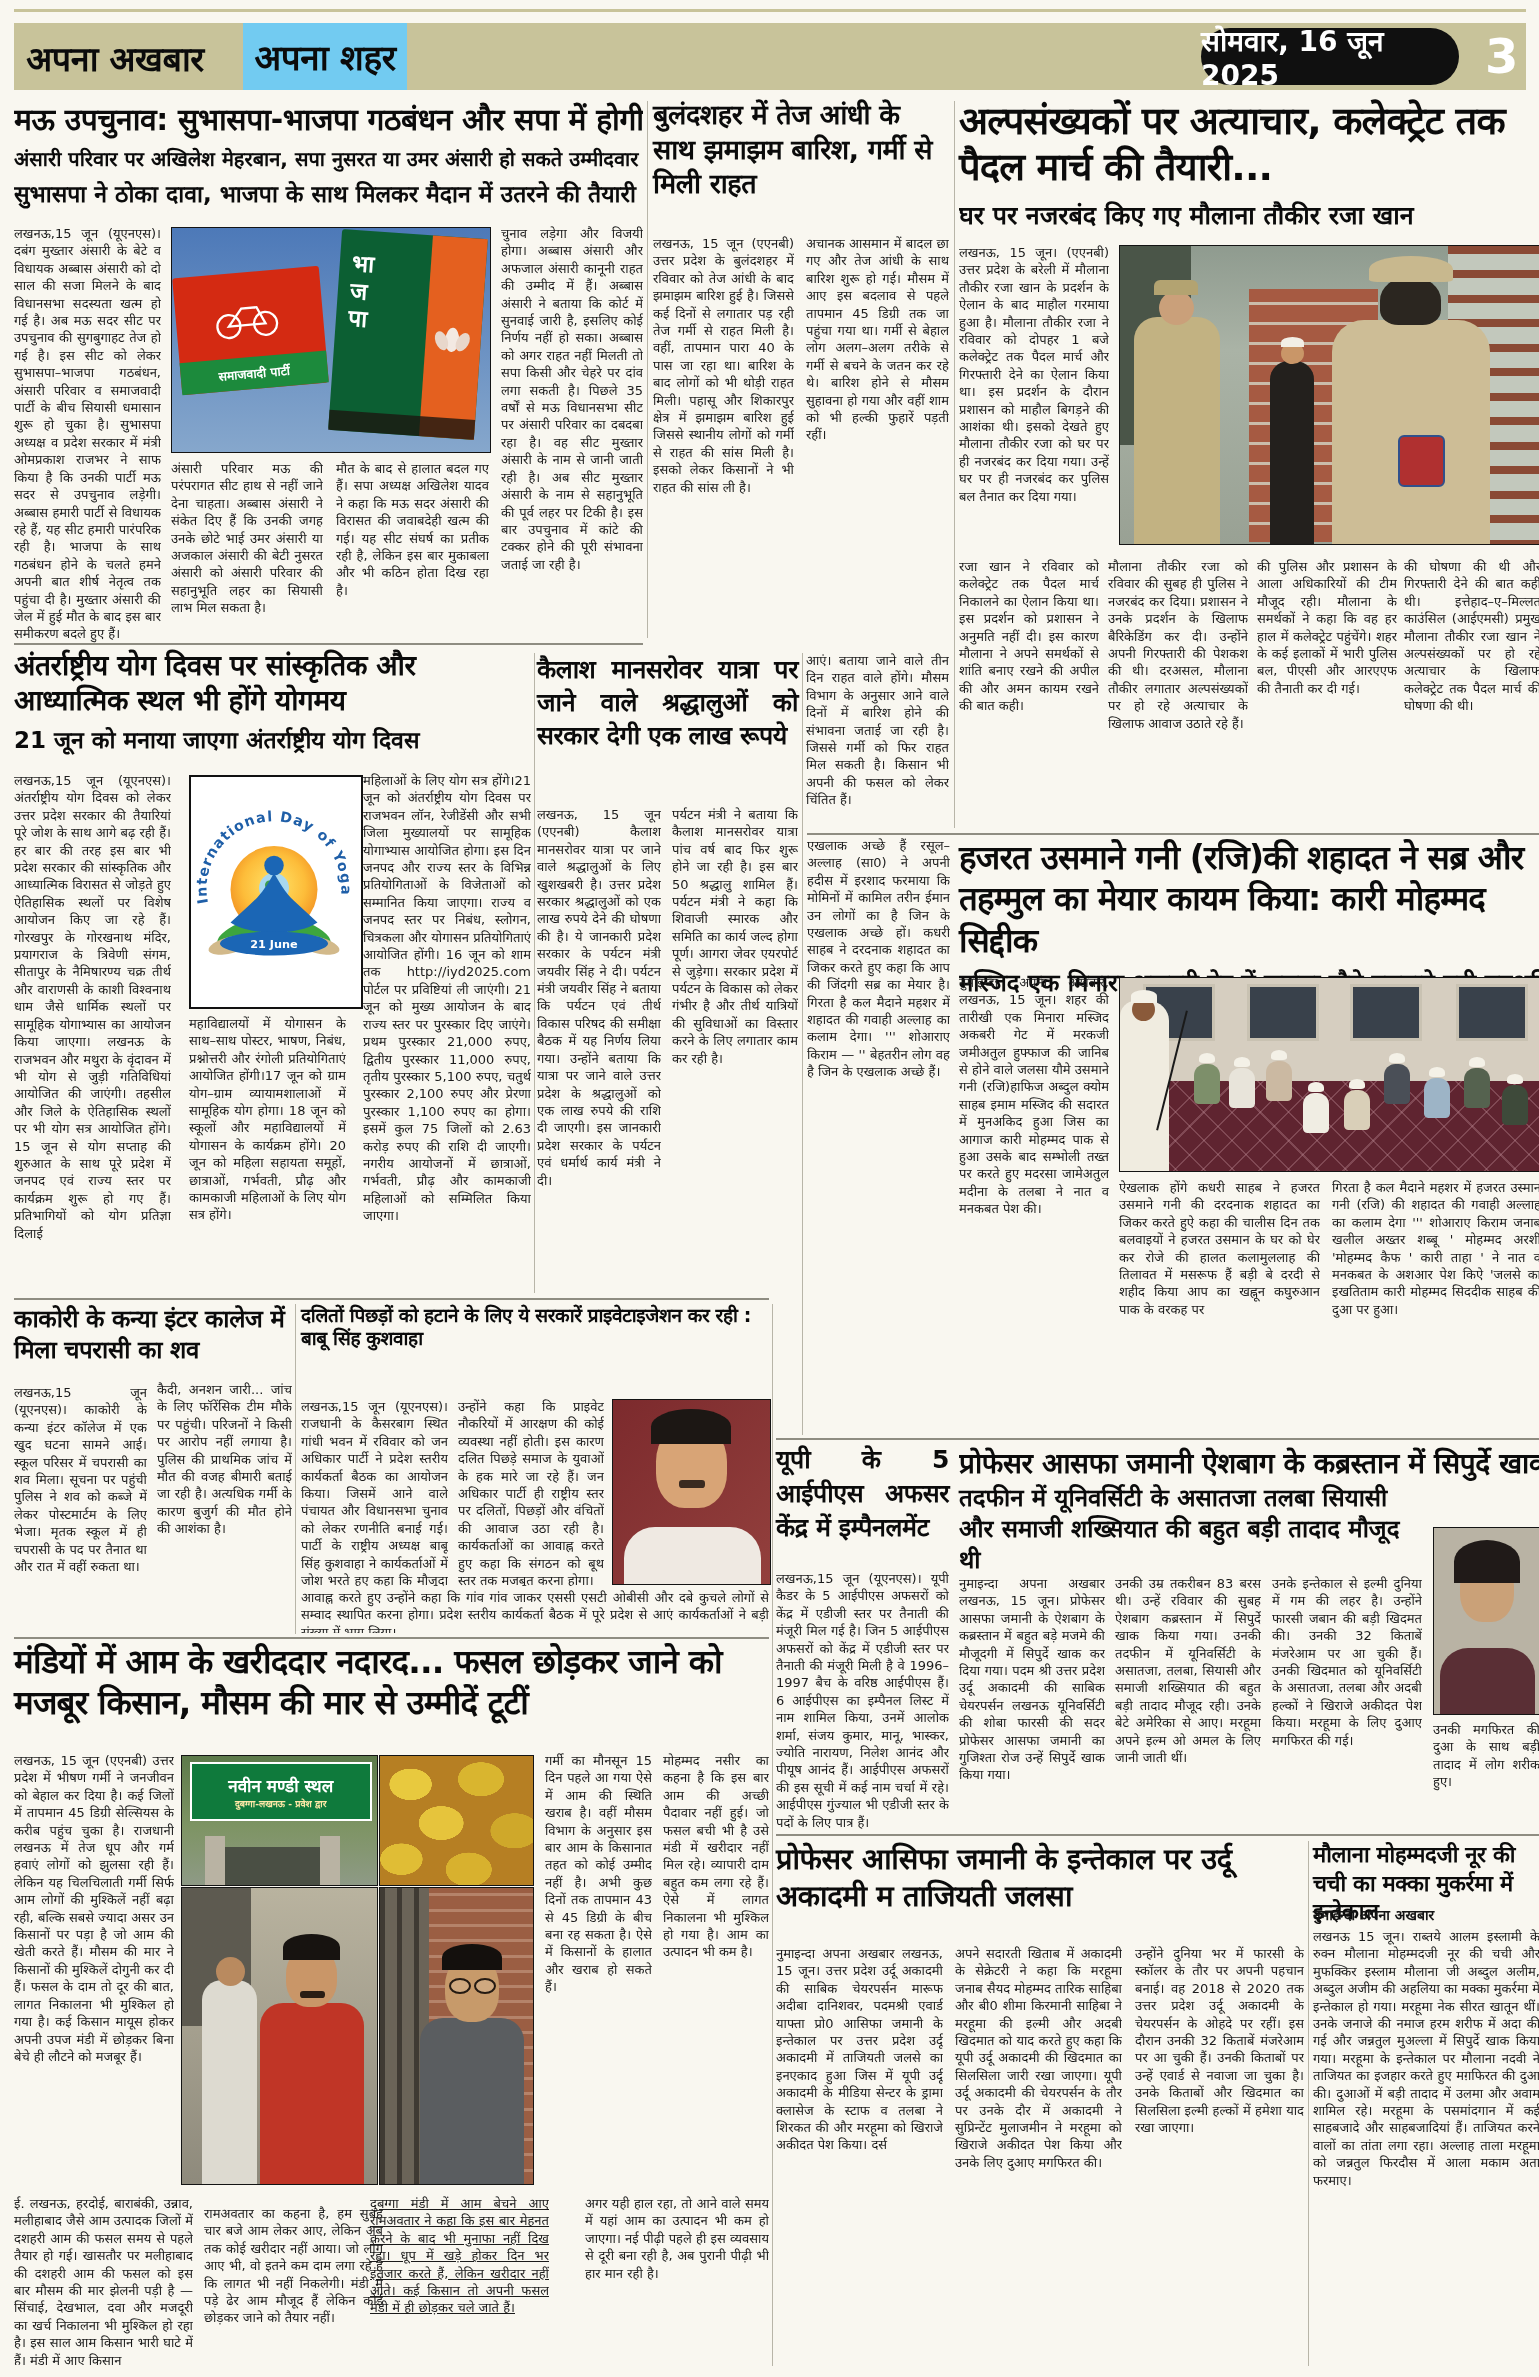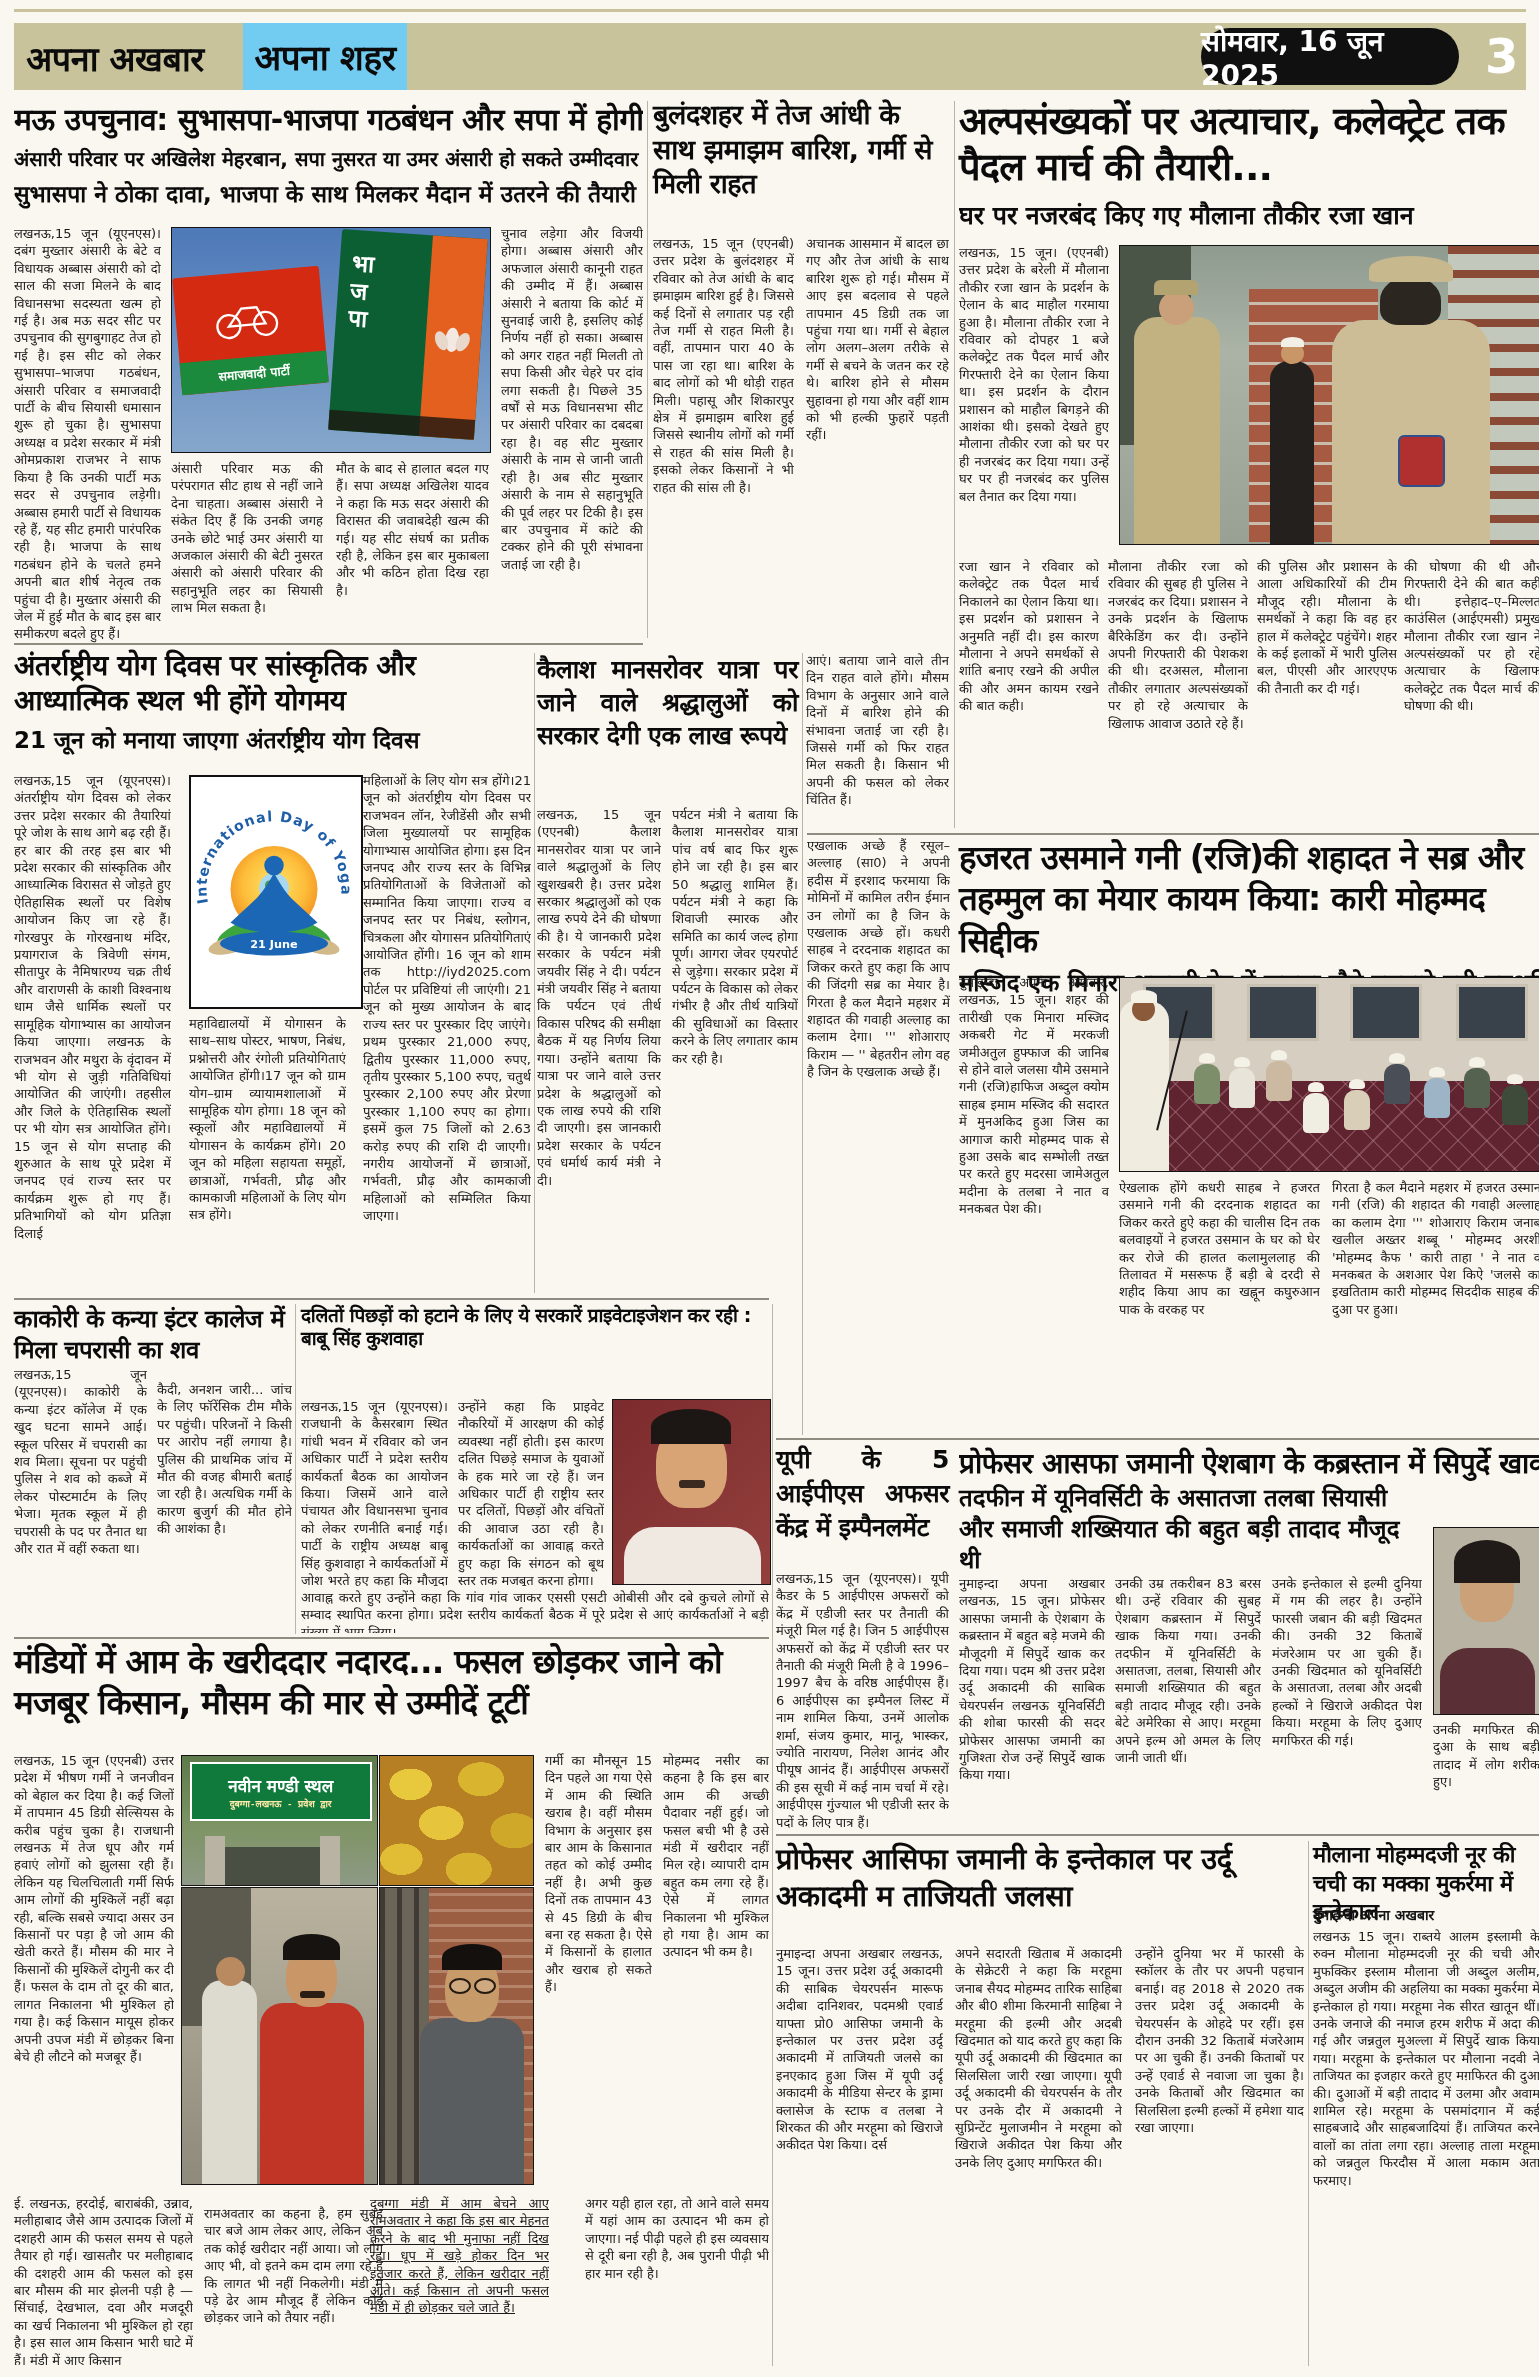--- a/index.html
+++ b/index.html
@@ -181,21 +181,21 @@
       <span class="person" style="left:304px;top:100px;width:26px;height:40px;background:#9db4c6;"></span>
       <span class="person" style="left:344px;top:90px;width:26px;height:40px;background:#55624f;"></span>
       <span class="person" style="left:382px;top:107px;width:26px;height:40px;background:#3e4a3a;"></span>
     </div>
     <div class="col" style="left:160px;top:342px;width:201px;height:253px;">ऐखलाक होंगे कधरी साहब ने हजरत उसमाने गनी की दरदनाक शहादत का जिकर करते हुऐ कहा की चालीस दिन तक बलवाइयों ने हजरत उसमान के घर को घेर कर रोजे की हालत कलामुललाह की तिलावत में मसरूफ हैं बड़ी बे दरदी से शहीद किया आप का खह्नून कघुरुआन पाक के वरकह पर</div>
     <div class="col" style="left:373px;top:342px;width:209px;height:253px;">गिरता है कल मैदाने महशर में हजरत उस्मान गनी (रजि) की शहादत की गवाही अल्लाह का कलाम देगा ''' शोआराए किराम जनाब खलील अख्तर शब्बू ' मोहम्मद अरशी 'मोहम्मद कैफ ' कारी ताहा ' ने नात व मनकबत के अशआर पेश किऐ 'जलसे का इखतिताम कारी मोहम्मद सिददीक साहब की दुआ पर हुआ।</div>
   </div>
 
   <div class="abs" style="left:14px;top:1304px;width:278px;height:331px;">
     <div class="hl" style="font-size:24px;line-height:1.3;">काकोरी के कन्या इंटर कालेज में मिला चपरासी का शव</div>
-    <div class="col" style="left:0;top:62px;width:133px;height:253px;">लखनऊ,15 जून (यूएनएस)।  काकोरी के कन्या इंटर कॉलेज में एक खुद घटना सामने आई। स्कूल परिसर में चपरासी का शव मिला। सूचना पर पहुंची पुलिस ने शव को कब्जे में लेकर पोस्टमार्टम के लिए भेजा। मृतक स्कूल में ही चपरासी के पद पर तैनात था और रात में वहीं रुकता था।</div>
+    <div class="col" style="left:0;top:80px;width:133px;height:253px;">लखनऊ,15 जून (यूएनएस)।  काकोरी के कन्या इंटर कॉलेज में एक खुद घटना सामने आई। स्कूल परिसर में चपरासी का शव मिला। सूचना पर पहुंची पुलिस ने शव को कब्जे में लेकर पोस्टमार्टम के लिए भेजा। मृतक स्कूल में ही चपरासी के पद पर तैनात था और रात में वहीं रुकता था।</div>
     <div class="col" style="left:143px;top:77px;width:135px;height:253px;">कैदी, अनशन जारी... जांच के लिए फॉरेंसिक टीम मौके पर पहुंची। परिजनों ने किसी पर आरोप नहीं लगाया है। पुलिस की प्राथमिक जांच में मौत की वजह बीमारी बताई जा रही है। अत्यधिक गर्मी के कारण बुजुर्ग की मौत होने की आशंका है।</div>
   </div>
 
   <div class="abs" style="left:301px;top:1304px;width:468px;height:331px;">
     <div class="hl" style="font-size:19px;line-height:1.22;">दलितों पिछड़ों को हटाने के लिए ये सरकारें प्राइवेटाइजेशन कर रही : बाबू सिंह कुशवाहा</div>
     <div class="col" style="left:0;top:94px;width:147px;height:188px;">लखनऊ,15 जून (यूएनएस)। राजधानी के कैसरबाग स्थित गांधी भवन में रविवार को जन अधिकार पार्टी ने प्रदेश स्तरीय कार्यकर्ता बैठक का आयोजन किया। जिसमें आने वाले पंचायत और विधानसभा चुनाव को लेकर रणनीति बनाई गई। पार्टी के राष्ट्रीय अध्यक्ष बाबू सिंह कुशवाहा ने कार्यकर्ताओं में जोश भरते हुए कहा कि मौजूदा सरकारें दलितों पिछड़ों को नौकरियों से हटाने के लिए लगातार प्राइवेटाइजेशन कर रही हैं।</div>
     <div class="col" style="left:157px;top:94px;width:146px;height:188px;">उन्होंने कहा कि प्राइवेट नौकरियों में आरक्षण की कोई व्यवस्था नहीं होती। इस कारण दलित पिछड़े समाज के युवाओं के हक मारे जा रहे हैं। जन अधिकार पार्टी ही राष्ट्रीय स्तर पर दलितों, पिछड़ों और वंचितों की आवाज उठा रही है। कार्यकर्ताओं का आवाह्न करते हुए कहा कि संगठन को बूथ स्तर तक मजबूत करना होगा।</div>
     <div class="photo" style="left:311px;top:95px;width:157px;height:184px;background:linear-gradient(135deg,#7c2a2d,#93403d);">
       <div class="abs" style="left:43px;top:21.5px;width:71px;height:86px;background:#d8a476;border-radius:46% 46% 40% 40%;"></div>
       <div class="abs" style="left:38px;top:9.2px;width:80px;height:35px;background:#1c1714;border-radius:50% 50% 0 0;"></div>
@@ -225,21 +225,21 @@
   </div>
 
   <div class="abs" style="left:14px;top:1641px;width:755px;height:727px;">
     <div class="hl" style="font-size:33px;line-height:1.25;letter-spacing:-0.8px;">मंडियों में आम के खरीददार नदारद... फसल छोड़कर जाने को मजबूर किसान, मौसम की मार से उम्मीदें टूटीं</div>
     <div class="col" style="left:0;top:111px;width:160px;height:431px;">लखनऊ, 15 जून (एएनबी) उत्तर प्रदेश में भीषण गर्मी ने जनजीवन को बेहाल कर दिया है। कई जिलों में तापमान 45 डिग्री सेल्सियस के करीब पहुंच चुका है। राजधानी लखनऊ में तेज धूप और गर्म हवाएं लोगों को झुलसा रही हैं। लेकिन यह चिलचिलाती गर्मी सिर्फ आम लोगों की मुश्किलें नहीं बढ़ा रही, बल्कि सबसे ज्यादा असर उन किसानों पर पड़ा है जो आम की खेती करते हैं। मौसम की मार ने किसानों की मुश्किलें दोगुनी कर दी हैं। फसल के दाम तो दूर की बात, लागत निकालना भी मुश्किल हो गया है। कई किसान मायूस होकर अपनी उपज मंडी में छोड़कर बिना बेचे ही लौटने को मजबूर हैं।</div>
 
     <div class="abs" style="left:167px;top:114px;width:353px;height:431px;">
       <div class="photo" style="left:0;top:0;width:195px;height:129px;background:linear-gradient(180deg,#5d7a4a,#7e9464 55%,#8e9a86);">
         <div class="abs" style="left:7.7px;top:6.1px;width:178px;height:55px;background:#0f7a3c;border:2.3px solid #ffffff;display:flex;flex-direction:column;align-items:center;justify-content:center;">
           <span style="color:#fff;font-size:17px;font-weight:800;">नवीन मण्डी स्थल</span>
-          <span style="color:#ffe9a8;font-size:9.2px;font-weight:700;font-family:Liberation Mono, monospace;">दुबग्गा-लखनऊ - प्रवेश द्वार</span>
+          <span style="color:#ffe9a8;font-size:9.2px;font-weight:700;">दुबग्गा-लखनऊ - प्रवेश द्वार</span>
         </div>
         <div class="abs" style="left:23px;bottom:0;width:20px;height:49px;background:#b9b3a3;"></div>
         <div class="abs" style="left:138px;bottom:0;width:20px;height:49px;background:#b9b3a3;"></div>
         <div class="abs" style="left:43px;bottom:0;width:95px;height:38px;background:#4a4f44;"></div>
       </div>
       <div class="photo" style="left:198px;top:0;width:153px;height:129px;background-color:#b67f23;background-image:
         radial-gradient(ellipse 35px 26px at 20% 22%, #e8c93e 60%, transparent 61%),
         radial-gradient(ellipse 38px 28px at 66% 18%, #d9b52f 60%, transparent 61%),
         radial-gradient(ellipse 37px 28px at 40% 52%, #e6c43c 60%, transparent 61%),
         radial-gradient(ellipse 40px 29px at 88% 58%, #cfa82a 60%, transparent 61%),

